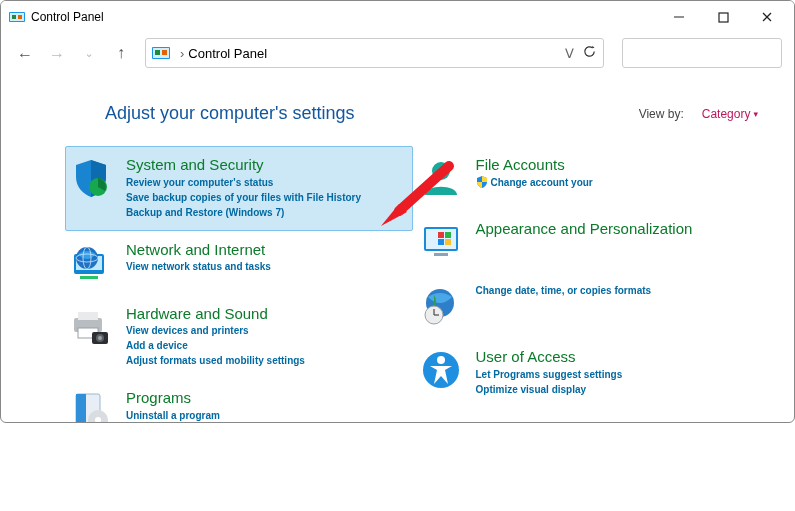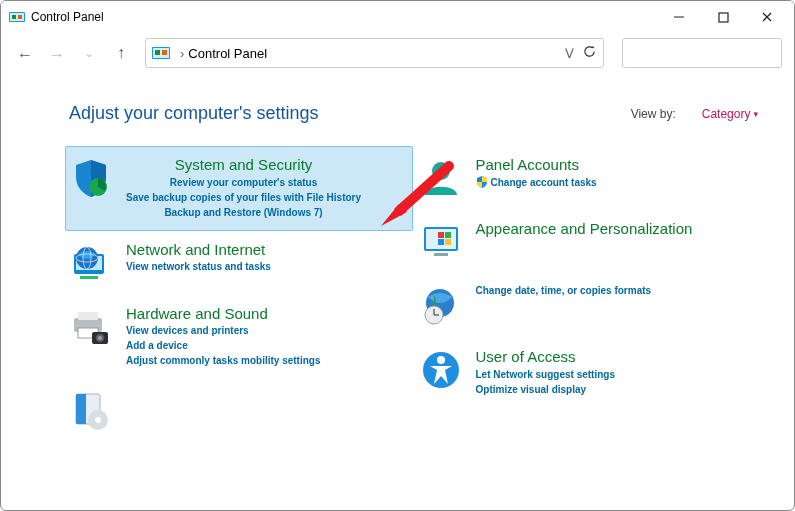--- a/index.html
+++ b/index.html
@@ -5,21 +5,21 @@
   * { box-sizing: border-box; }
   body {
     margin: 0;
     font-family: "Segoe UI", Tahoma, sans-serif;
     font-size: 13px;
     background: #fff;
     color: #000;
   }
   .window {
     width: 795px;
-    height: 511px;
+    height: 423px;
     border: 1px solid #888;
     border-radius: 6px;
     background: #fff;
     position: relative;
     overflow: hidden;
   }
   
   .titlebar {
     height: 32px;
     display: flex;
@@ -73,52 +73,51 @@
     margin-left: 6px;
     padding: 0 6px;
     display:flex;align-items:center;
   }
   .searchbox input { border:none; outline:none; width:100%; font-size:13px;}
   
   .content {
     padding: 30px 30px 10px 68px;
     position: relative;
   }
-  .heading-row { display:flex; align-items:center; margin-bottom: 22px; }
+  .heading-row { display:flex; align-items:center; margin-bottom: 22px; margin-left: 36px; }
   .heading {
     color: #12569e;
     font-size: 18px;
     font-weight: 400;
   }
   .viewby {
     margin-left: auto;
     font-size: 12px;
     color:#444;
-    display:flex; align-items:center; gap:20px;
+    display:flex; align-items:center; gap:12px;
   }
   .viewby .dropdown {
     color:#be185d; display:flex; align-items:center; gap:3px;
     padding:2px 6px;
   }
   .columns { display:flex; gap:0;}
   .col { width: 348px; }
   .category {
     display:flex;
     padding: 8px 10px 10px 0;
     gap: 14px;
     border:1px solid transparent;
   }
   .category.highlight {
     background:#cce8f7;
     border:1px solid #7dc2ec;
     border-radius:2px;
     width: 348px;
     padding-left:4px;
     margin-left:-4px;
-    text-align:center;
   }
   .cat-icon { width:42px; height:42px; flex-shrink:0; margin-top:2px;}
   .cat-body { }
   .cat-title { color:#0b7a2a; font-size:15px; line-height:1.3; }
   .cat-link { color:#0369a1; font-size:10px; line-height:1.5; cursor:pointer;font-weight:bold;}
   .shield-mini { display:inline-block; width:12px; height:12px; vertical-align:-2px; margin-right:3px;}
   
   .red-arrow {
     position:absolute;
     left: 370px;
@@ -256,58 +255,60 @@
                 <rect x="8" y="22" width="20" height="10" fill="#fff" stroke="#9aa0a6"></rect>
                 <rect x="22" y="26" width="16" height="12" rx="2" fill="#2b2e33"></rect>
                 <circle cx="30" cy="32" r="4" fill="#5c6066"></circle>
                 <circle cx="30" cy="32" r="2" fill="#9aa0a6"></circle>
               </svg>
           </span>
           <div class="cat-body">
             <div class="cat-title">Hardware and Sound</div>
             <div class="cat-link">View devices and printers</div>
             <div class="cat-link">Add a device</div>
-            <div class="cat-link">Adjust commonly tasks mobility settings</div>
+            <div class="cat-link">Adjust formats used mobility settings</div>
           </div>
         </div>
 
         <div class="category">
           <span class="cat-icon">
             <svg viewBox="0 0 42 42">
                 <rect x="6" y="4" width="24" height="30" rx="2" fill="#e8eef5" stroke="#9fb6cf"></rect>
                 <rect x="6" y="4" width="10" height="30" fill="#2f8fd8"></rect>
                 <circle cx="28" cy="30" r="10" fill="#d9dde1"></circle>
                 <circle cx="28" cy="30" r="3" fill="#fff"></circle>
               </svg>
           </span>
           <div class="cat-body">
+            <div class="cat-title">Programs</div>
+            <div class="cat-link">Uninstall a program</div>
           </div>
         </div>
 
       </div>
 
       <div class="col" style="margin-left:4px;">
 
         <div class="category">
           <span class="cat-icon">
             <svg viewBox="0 0 42 42">
                 <circle cx="21" cy="14" r="9" fill="#17a99a"></circle>
                 <path d="M5 38 C5 27 37 27 37 38 Z" fill="#17a99a"></path>
               </svg>
           </span>
           <div class="cat-body">
-            <div class="cat-title">Panel Accounts</div>
+            <div class="cat-title">File Accounts</div>
             <div class="cat-link">
               <span class="shield-mini">
                 <svg viewBox="0 0 12 12">
                     <path d="M6 0 L11 2 V6 C11 9 8.5 11.3 6 12 C3.5 11.3 1 9 1 6 V2 Z" fill="#1e88e5"></path>
                     <path d="M6 0 L11 2 V6 L6 6 Z" fill="#fdd835"></path>
                     <path d="M1 6 L6 6 V12 C3.5 11.3 1 9 1 6 Z" fill="#fdd835"></path>
                   </svg>
-              </span><span>Change account tasks</span>
+              </span><span>Change account your</span>
             </div>
           </div>
         </div>
 
         <div class="category">
           <span class="cat-icon">
             <svg viewBox="0 0 42 42">
                 <rect x="4" y="6" width="34" height="24" rx="2" fill="#1a8bd8"></rect>
                 <rect x="6" y="8" width="30" height="20" fill="#dff2ff"></rect>
                 <rect x="14" y="32" width="14" height="3" fill="#8aa4b8"></rect>
@@ -341,21 +342,21 @@
         <div class="category">
           <span class="cat-icon">
             <svg viewBox="0 0 42 42">
                 <circle cx="21" cy="21" r="18" fill="#1f8fe0"></circle>
                 <circle cx="21" cy="11" r="4" fill="#fff"></circle>
                 <path d="M10 17 H32 L25 21 L28 35 L21 27 L14 35 L17 21 Z" fill="#fff"></path>
               </svg>
           </span>
           <div class="cat-body">
             <div class="cat-title">User of Access</div>
-            <div class="cat-link">Let Network suggest settings</div>
+            <div class="cat-link">Let Programs suggest settings</div>
             <div class="cat-link">Optimize visual display</div>
           </div>
         </div>
 
       </div>
     </div>
 
   </div>
 
 </div>

